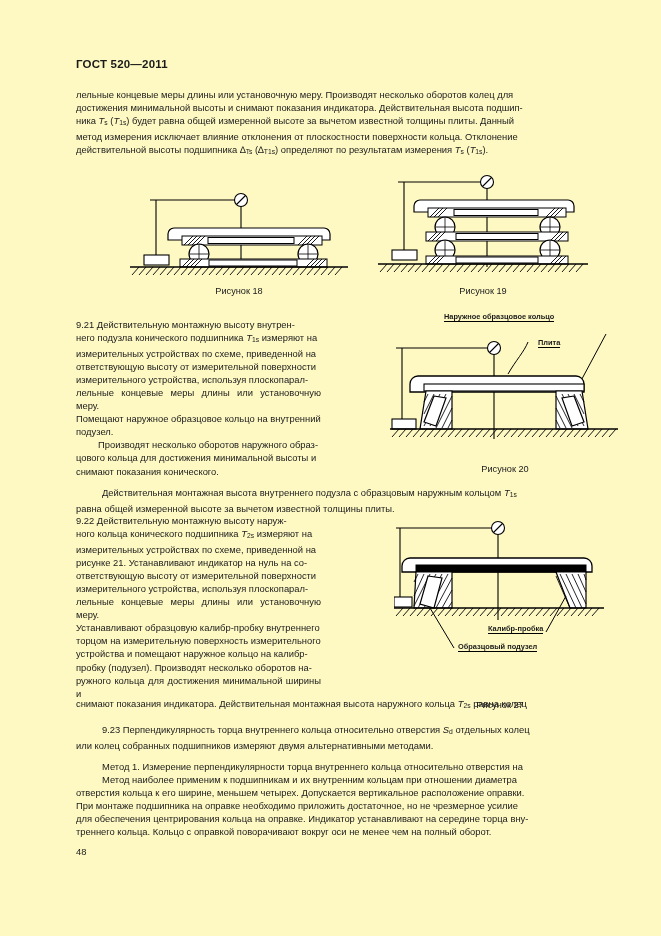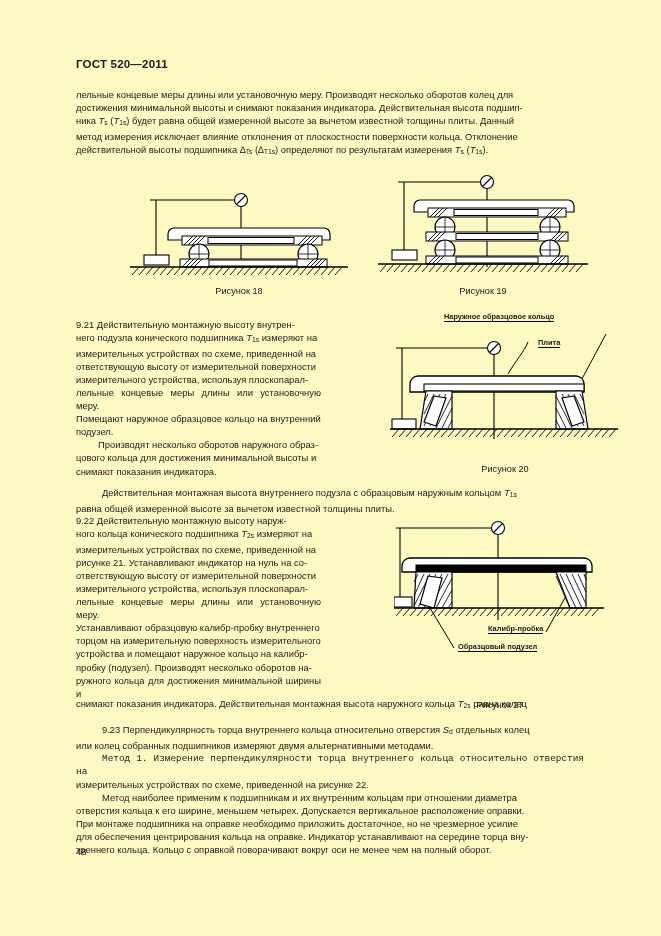--- a/index.html
+++ b/index.html
@@ -328,21 +328,21 @@
     <div class="para noindent"><span>9.21 Действительную монтажную высоту внутрен-</span></div>
     <div class="para noindent"><span>него подузла конического подшипника </span><i>T</i><sub>1s</sub><span> измеряют на</span></div>
     <div class="para noindent"><span>измерительных устройствах по схеме, приведенной на</span></div>
     <div class="para noindent"><span>ответствующую высоту от измерительной поверхности</span></div>
     <div class="para noindent"><span>измерительного устройства, используя плоскопарал-</span></div>
     <div class="para noindent"><span>лельные концевые меры длины или установочную меру.</span></div>
     <div class="para noindent"><span>Помещают наружное образцовое кольцо на внутренний</span></div>
     <div class="para noindent lastline"><span>подузел.</span></div>
     <div class="para noindent" style="margin-top:0;"><span style="display:inline-block;width:22px;"></span><span>Производят несколько оборотов наружного образ-</span></div>
     <div class="para noindent"><span>цового кольца для достижения минимальной высоты и</span></div>
-    <div class="para noindent lastline"><span>снимают показания индикатора.</span></div>
+    <div class="para noindent lastline"><span>снимают показания конического.</span></div>
   </div>
 
   <div class="fig-right" style="left:390px; top:312px; width:230px;">
     <div style="position:relative;height:24px;">
       <span class="fig-label" style="position:absolute;left:54px;top:0;">Наружное образцовое кольцо</span>
     </div>
     <svg width="230" height="118" viewBox="0 0 230 118" style="margin-top:-2px;">
 
       <g stroke="#000" fill="none" stroke-width="1">
         <line x1="216" y1="0" x2="186" y2="56"></line>
@@ -541,22 +541,21 @@
     <div class="fig-caption" style="margin-top:20px;">Рисунок 27</div>
   </div>
 
   <div class="full-width" style="top:697px;">
     <div class="para noindent"><span>снимают показания индикатора. Действительная монтажная высота наружного кольца </span><i>T</i><sub>2s</sub><span> равна колец</span></div>
   </div>
 
   <div class="full-width" style="top:723px;">
     <div class="para noindent"><span style="display:inline-block;width:26px;"></span><span>9.23  Перпендикулярность торца внутреннего кольца относительно отверстия </span><i>S</i><sub>d</sub><span> отдельных колец</span></div>
     <div class="para noindent lastline"><span>или колец собранных подшипников измеряют двумя альтернативными методами.</span></div>
-    <div class="para noindent" style="margin-top:0;font-family:Liberation Mono, monospace;"><span style="display:inline-block;width:26px;"></span><span>Метод 1. Измерение перпендикулярности торца внутреннего кольца относительно отверстия на</span></div>
-    <div class="para noindent lastline"><span>измерительных устройствах по схеме, приведенной на рисунке 22.</span></div>
+    <div class="para noindent" style="margin-top:8px;"><span style="display:inline-block;width:26px;"></span><span>Метод 1. Измерение перпендикулярности торца внутреннего кольца относительно отверстия на</span></div>
     <div class="para noindent"><span style="display:inline-block;width:26px;"></span><span>Метод наиболее применим к подшипникам и их внутренним кольцам при отношении диаметра</span></div>
     <div class="para noindent"><span>отверстия кольца к его ширине, меньшем четырех. Допускается вертикальное расположение оправки.</span></div>
     <div class="para noindent"><span>При монтаже подшипника на оправке необходимо приложить достаточное, но не чрезмерное усилие</span></div>
     <div class="para noindent"><span>для обеспечения центрирования кольца на оправке. Индикатор устанавливают на середине торца вну-</span></div>
     <div class="para noindent lastline"><span>треннего кольца. Кольцо с оправкой поворачивают вокруг оси не менее чем на полный оборот.</span></div>
   </div>
 
   <div class="page-number">48</div>
 
 </div>

